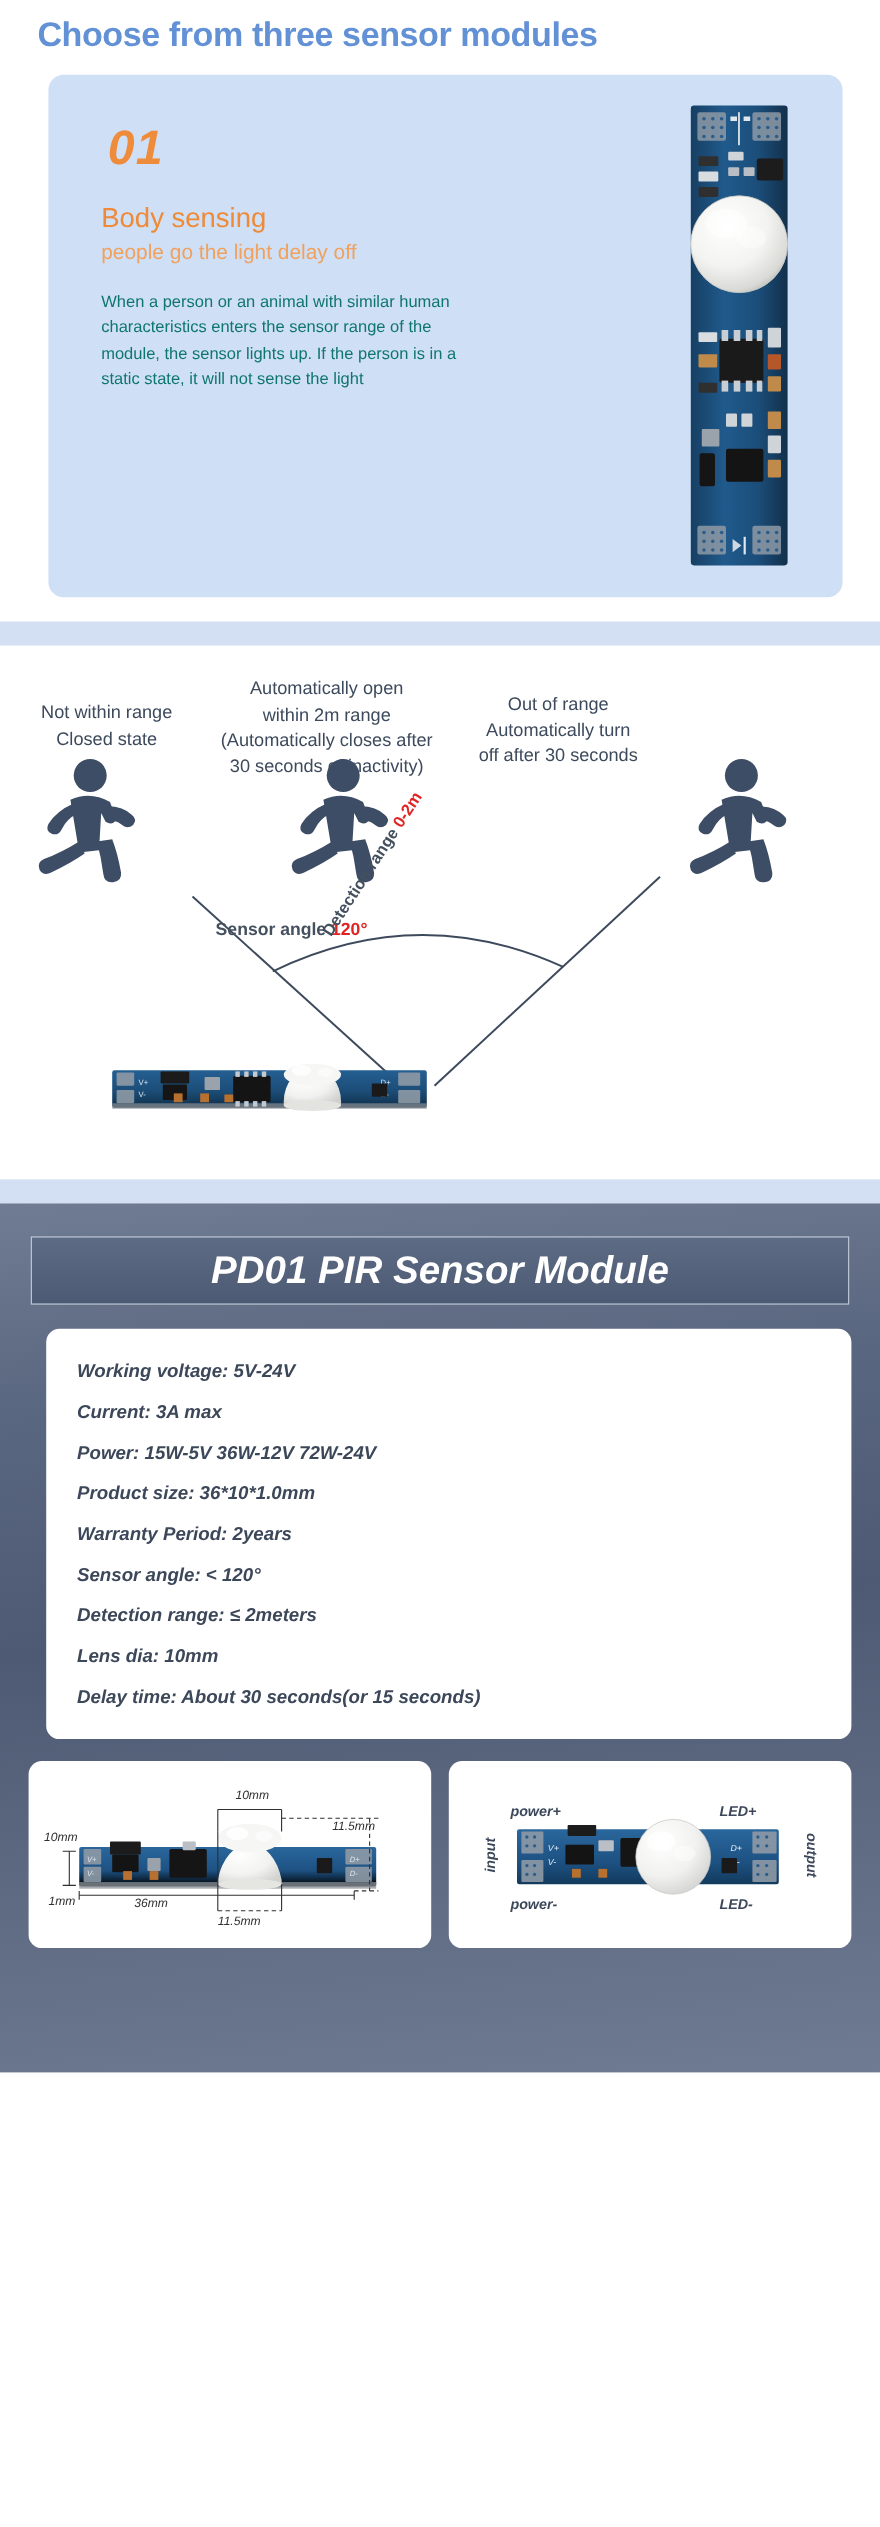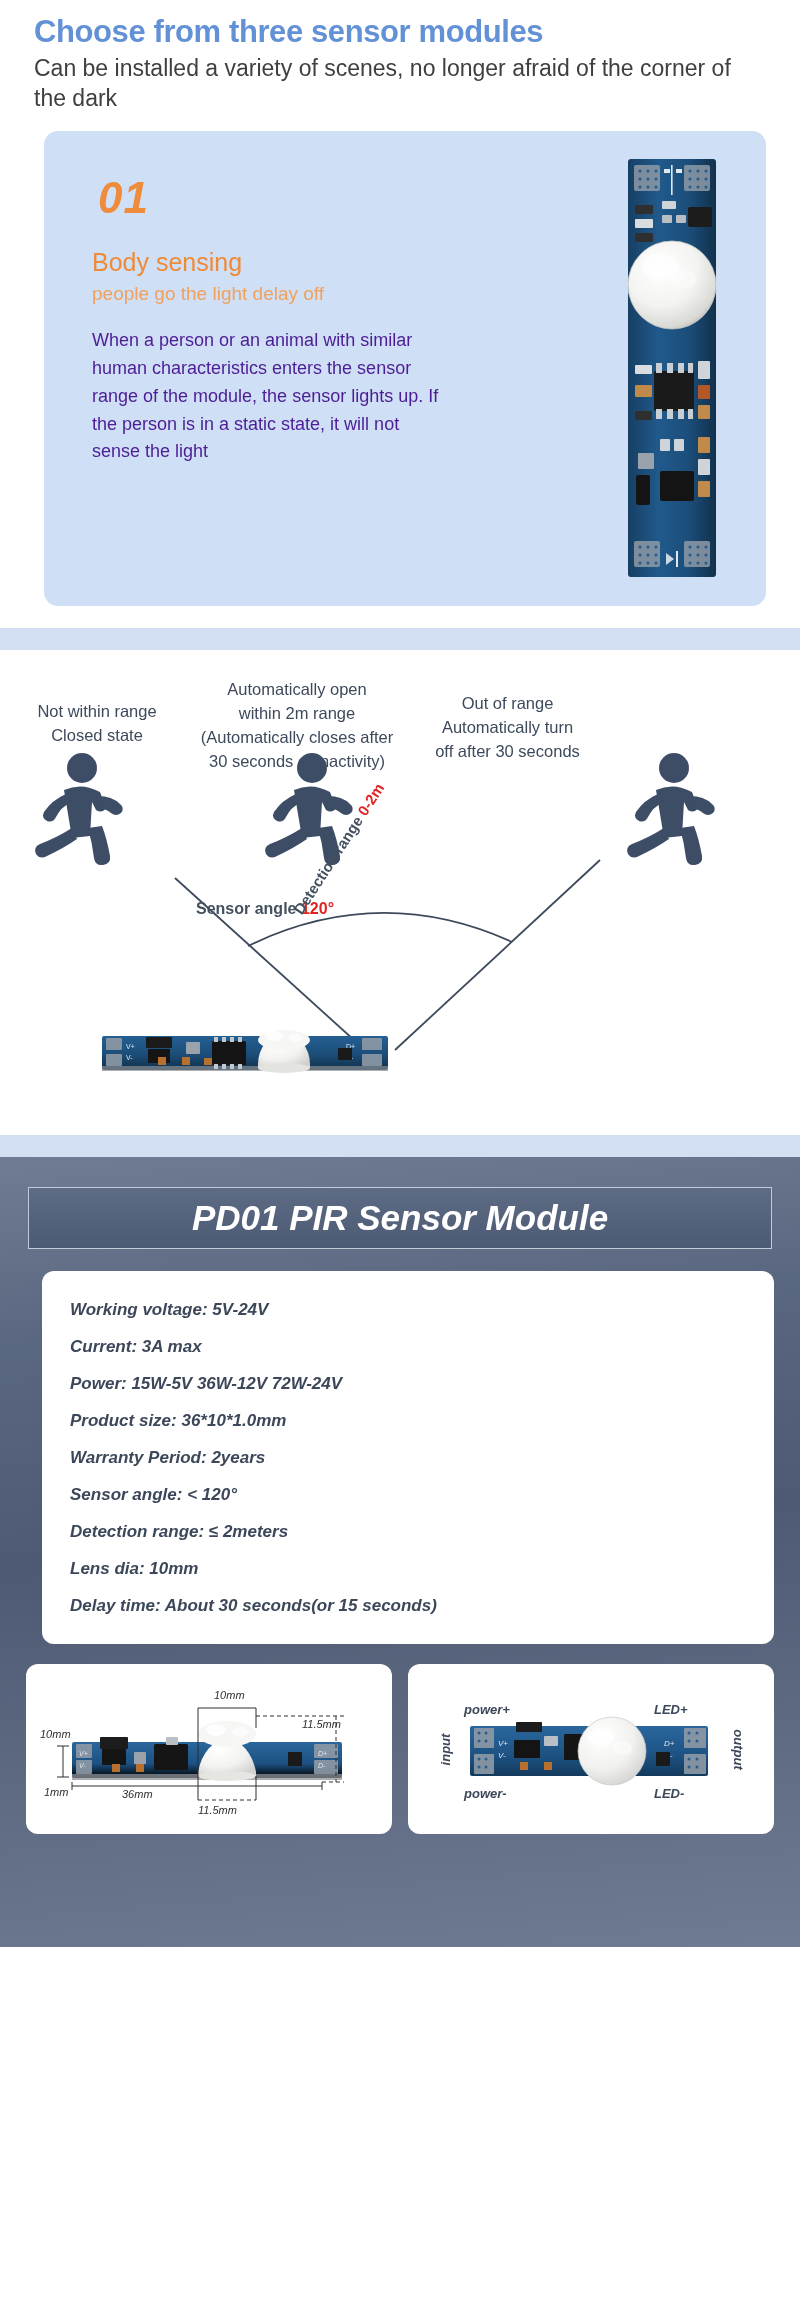--- a/index.html
+++ b/index.html
@@ -76,22 +76,22 @@
     line-height:1.2;
   }
   .card-h3 {
     font-size:19px;
     color:#f0a15e;
     line-height:1.35;
     margin-top:4px;
   }
   .card-p {
     margin-top:20px;
-    font-size:18px;
-    color:#4c1d95;
+    font-size:15px;
+    color:#0f766e;
     line-height:1.55;
     max-width:350px;
   }
   
   .pcb-v {
     position:absolute;
     right:42px;
     top:22px;
     width:104px;
     height:430px;
@@ -223,21 +223,20 @@
   .pin-rot-l { transform:rotate(-90deg); transform-origin:center; }
   .pin-rot-r { transform:rotate(90deg);  transform-origin:center; }
 
   svg { display:block; }
 </style>
 </head>
 <body>
 
 <div class="sec-head">
   <div class="title-main">Choose from three sensor modules</div>
-  <div class="title-sub">Can be installed a variety of scenes, no longer afraid of the corner of the dark</div>
 </div>
 
 <div class="sec-card-wrap">
   <div class="card01">
     <div class="card01-inner">
       <div class="num01">01</div>
       <div class="card-h2">Body sensing</div>
       <div class="card-h3">people go the light delay off</div>
       <div class="card-p">When a person or an animal with similar human characteristics enters the sensor range of the module, the sensor lights up. If the person is in a static state, it will not sense the light</div>
     </div>

